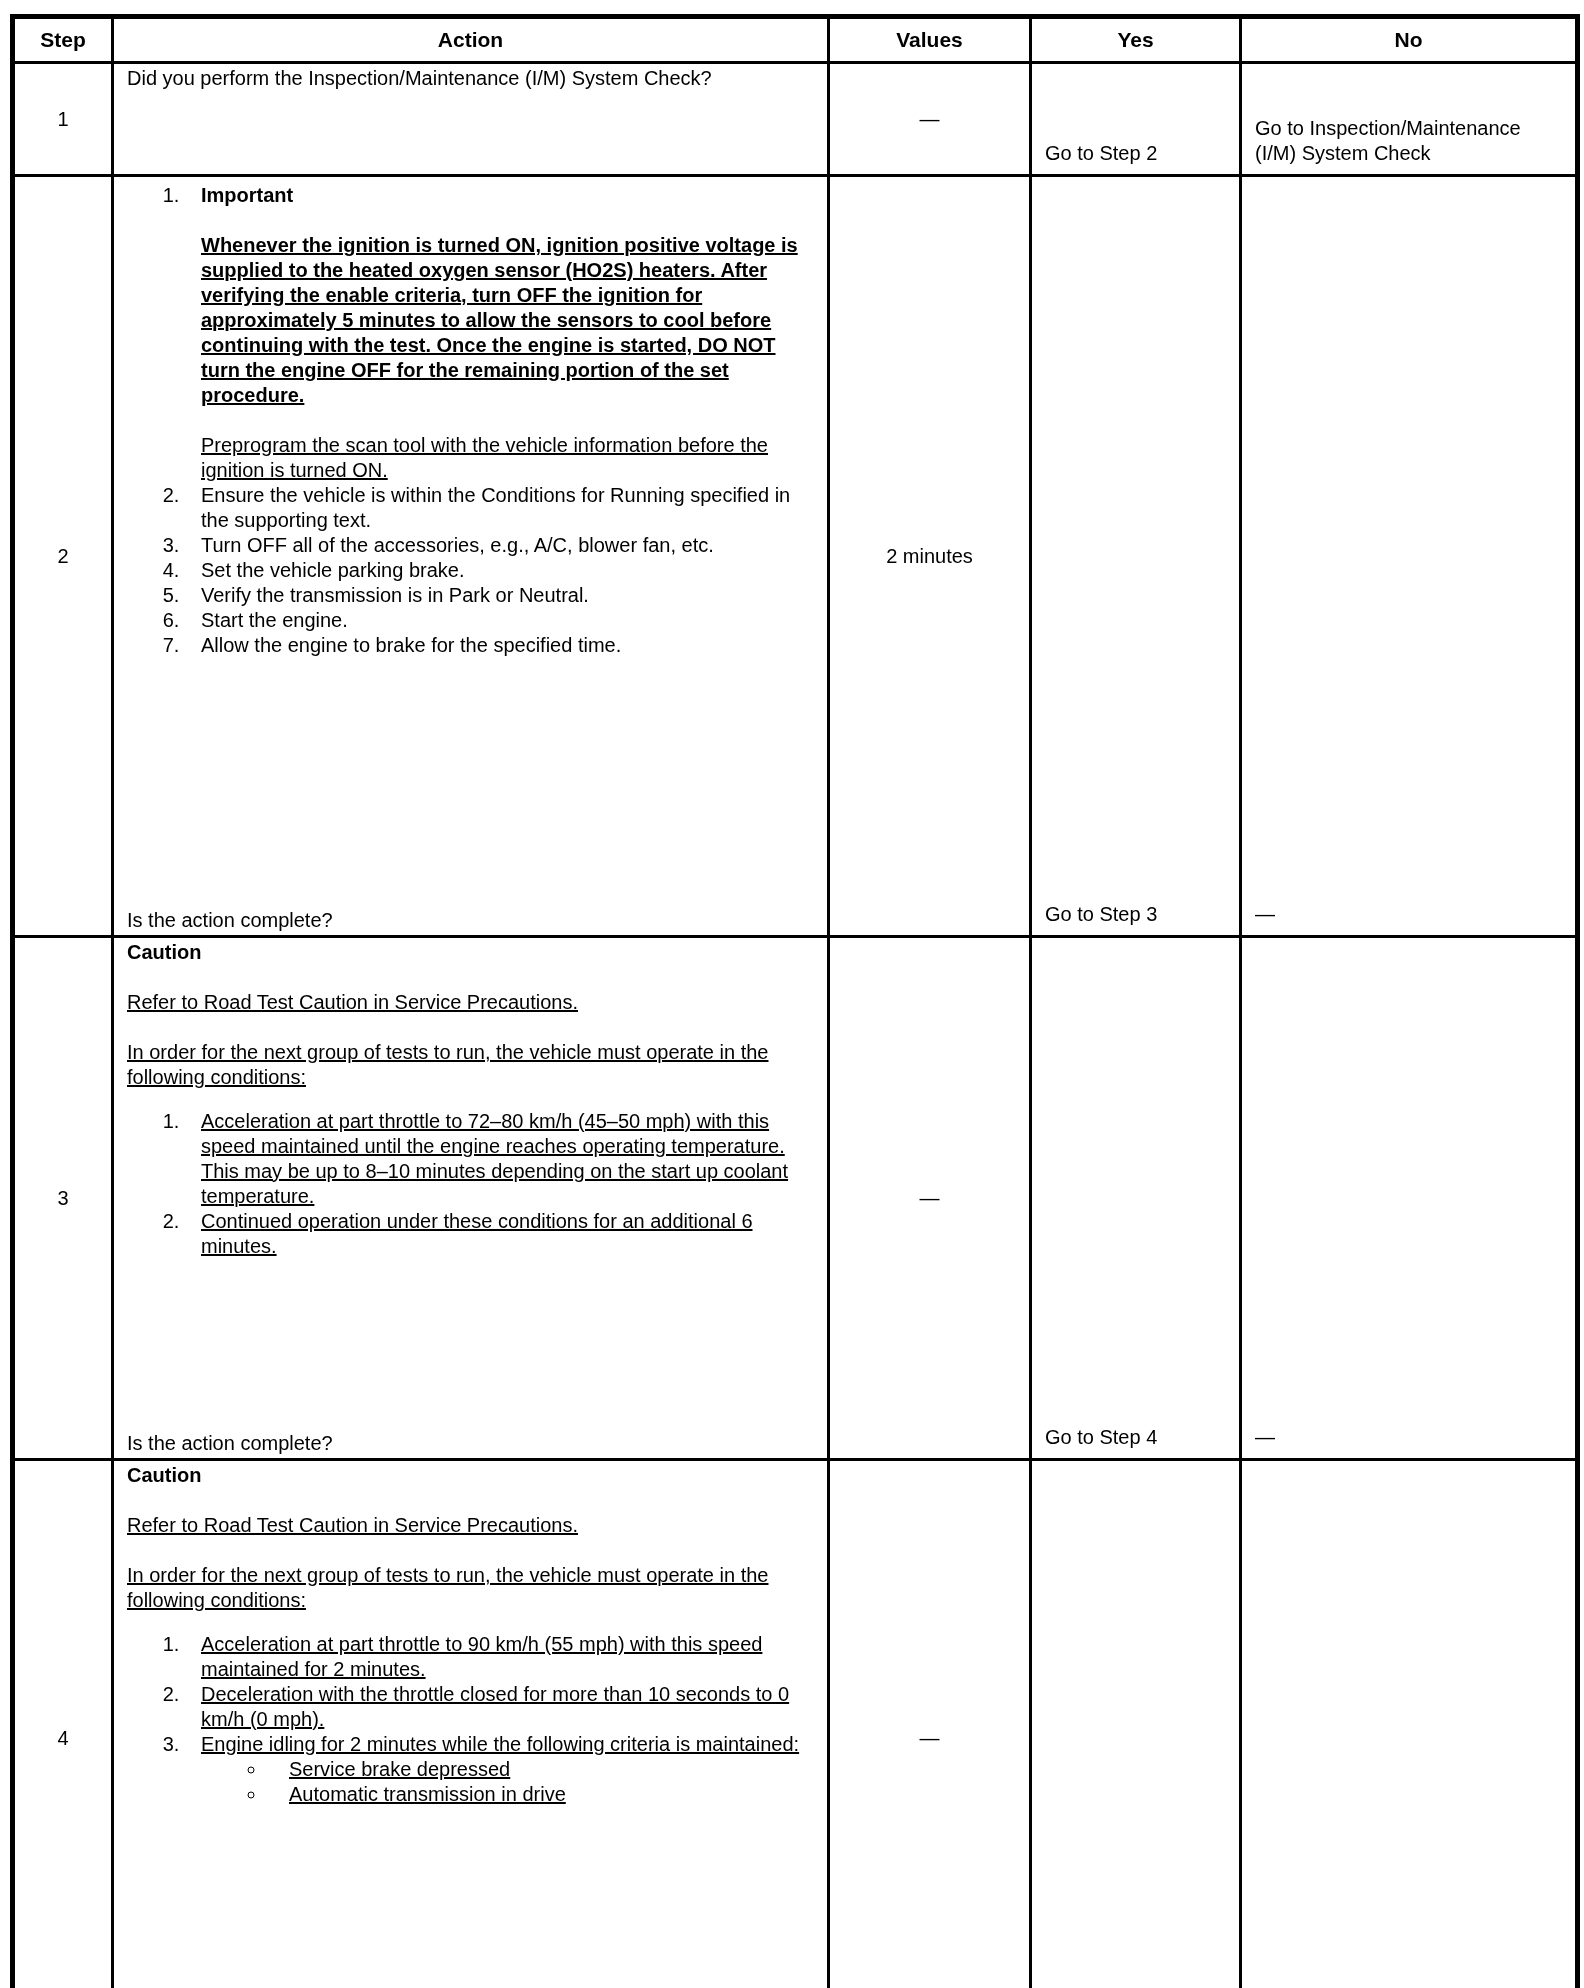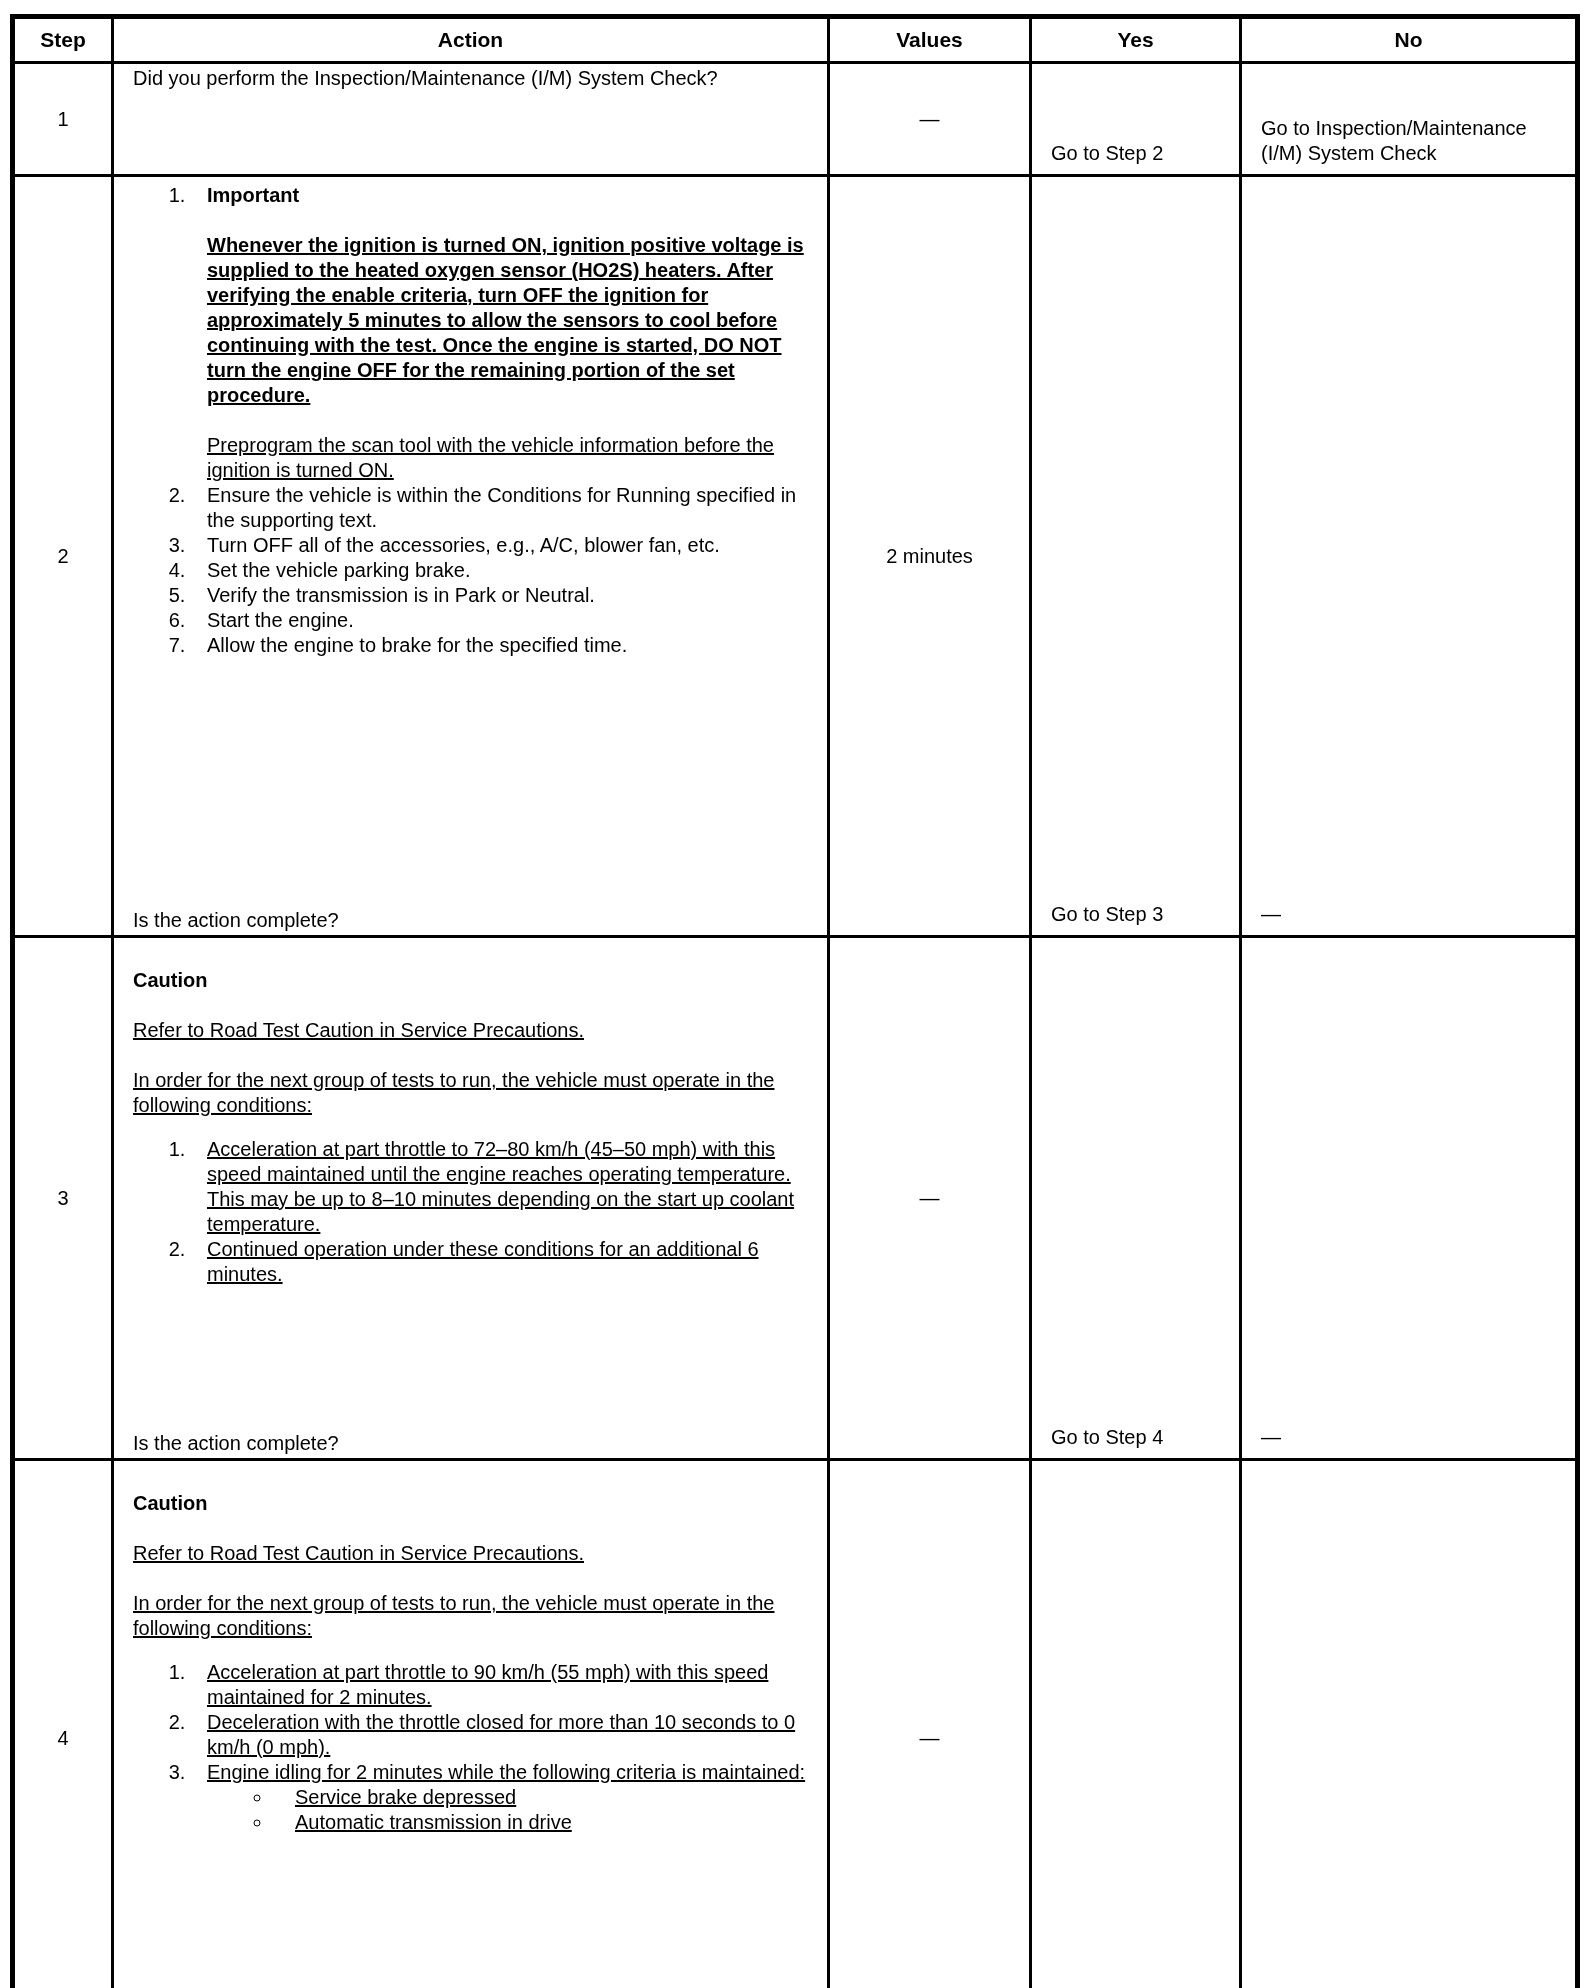--- a/index.html
+++ b/index.html
@@ -19,33 +19,33 @@
   }
   th,td{border:3px solid #000;}
   th{
     font-size:21px;font-weight:bold;
     text-align:center;vertical-align:middle;
     height:38px;padding:2px 4px;
   }
   td{
     font-size:20px;line-height:25px;
     vertical-align:top;
-    padding:2px 19px;
+    padding:2px 13px;
     overflow:hidden;
   }
   td.step{text-align:center;vertical-align:middle;padding:2px;}
   td.values{text-align:center;vertical-align:middle;}
   td.yn{text-align:left;vertical-align:bottom;padding-bottom:8px;}
   td.h1{height:100px;}
   td.h2{height:748px;}
   td.h3{height:510px;}
   td.h4{height:545px;}
   .cellflex{display:flex;flex-direction:column;height:100%;}
   .q{margin-top:auto;padding-top:25px;}
-  .b{font-weight:bold;margin-top:28px;}
+  .b{font-weight:bold;}
   p{margin:0;}
   .mt{margin-top:25px;text-decoration:underline;}
   ol.steps{margin:4px 0 0 0;padding-left:58px;}
   ol.steps.mt{margin-top:19px;}
   ol.steps li{padding-left:16px;margin:0;}
   li.lead{margin-bottom:28px;}
   ul.circ{list-style-type:circle;margin:0;padding-left:66px;}
   ul.circ li{padding-left:22px;}
 </style>
 </head>

